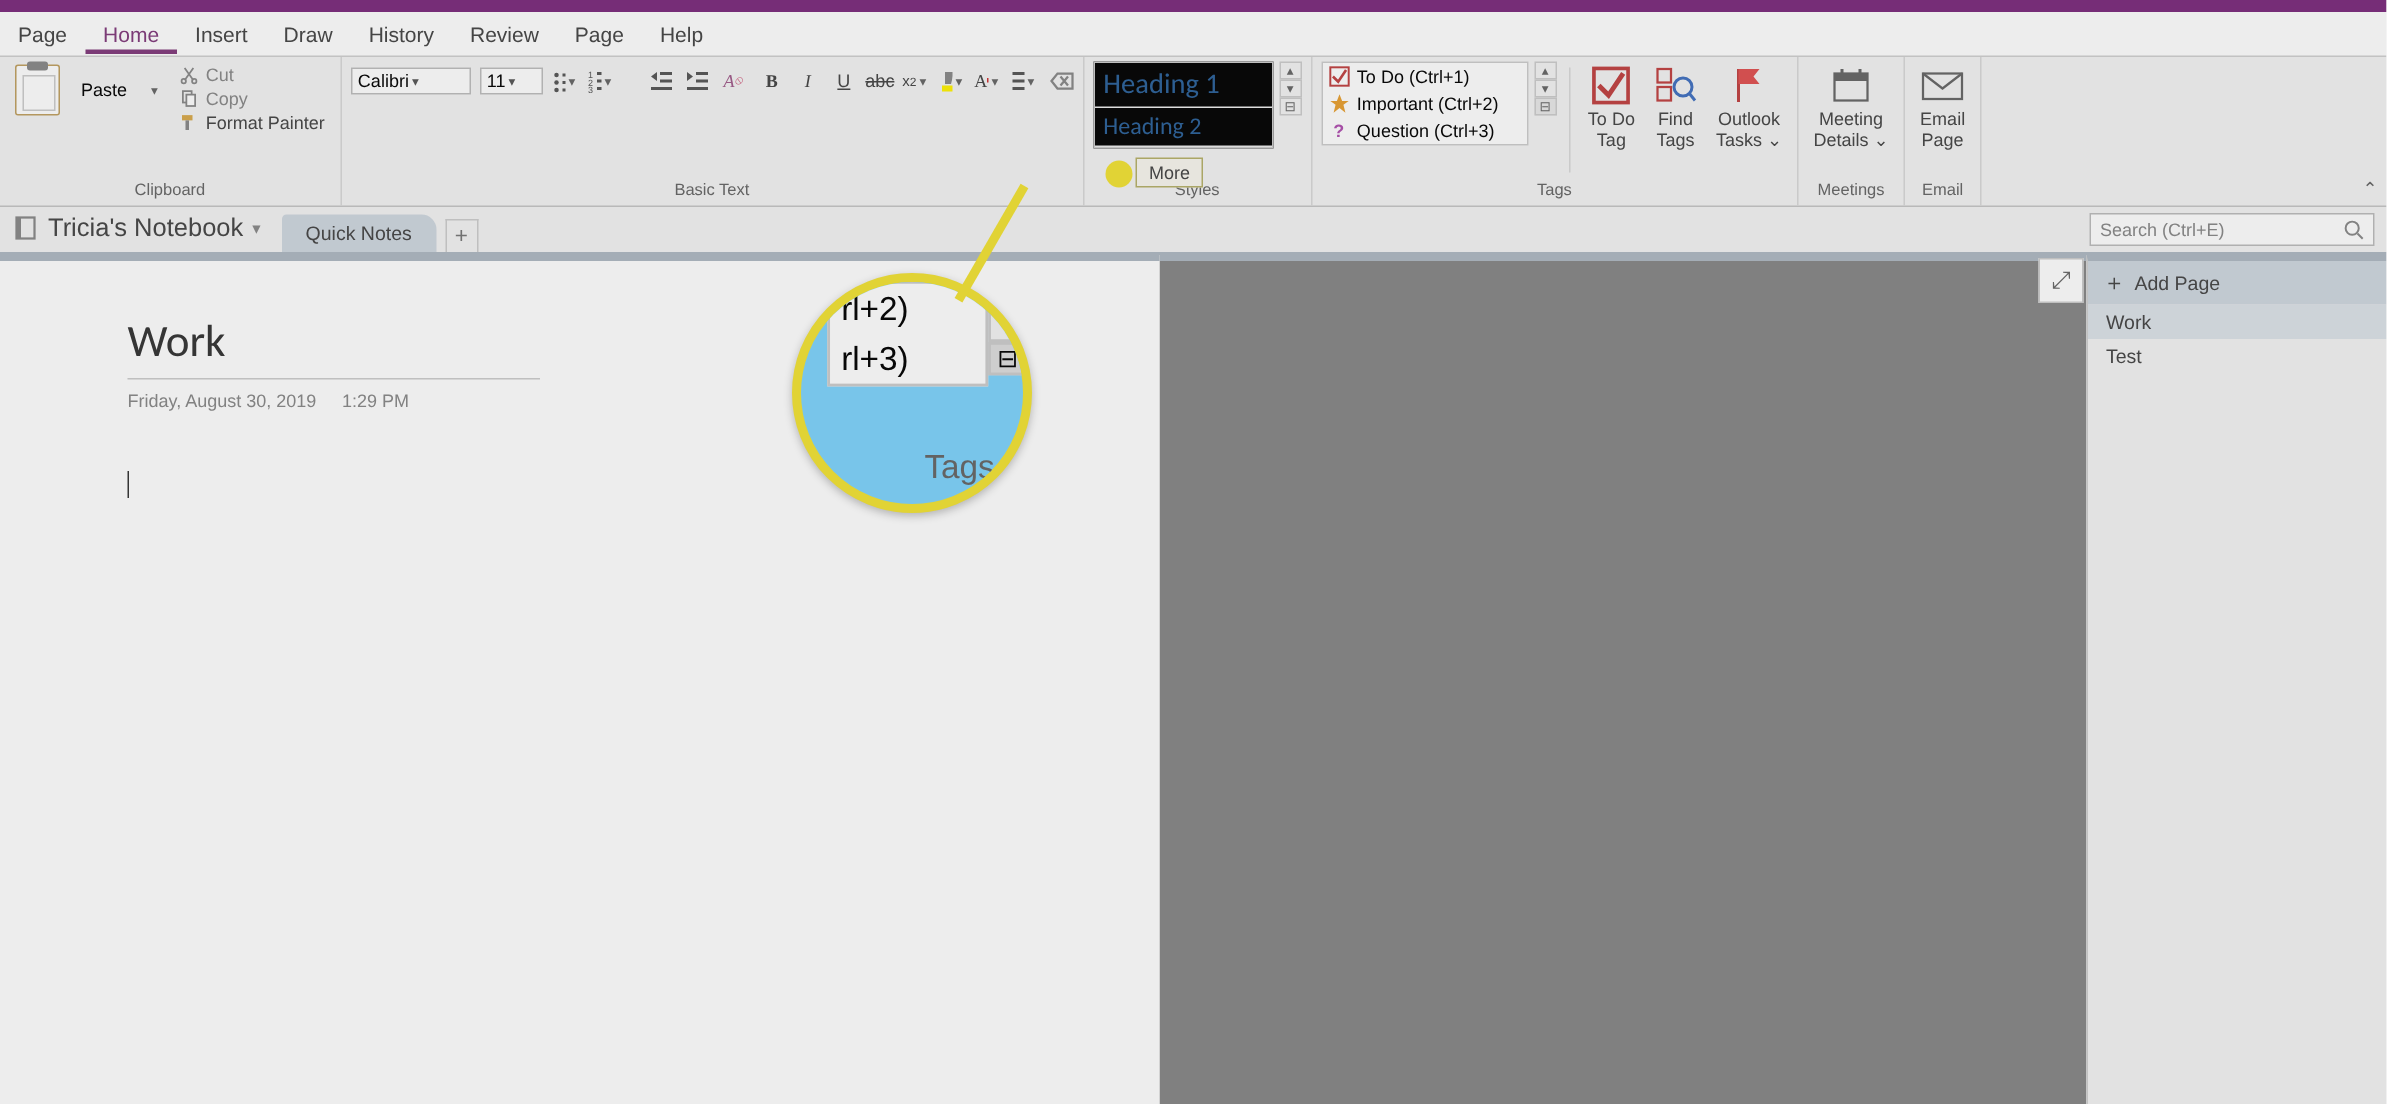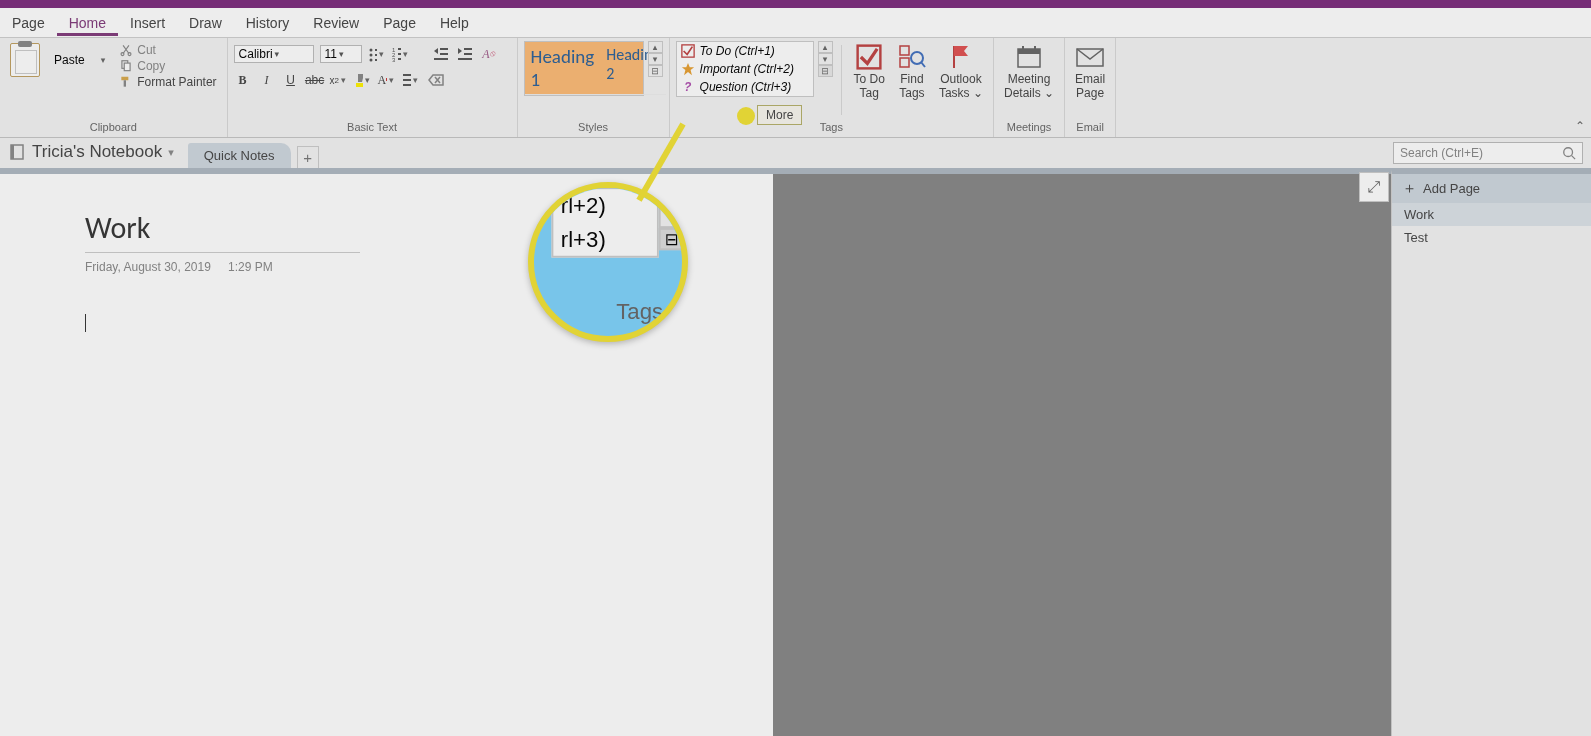--- a/index.html
+++ b/index.html
@@ -28,27 +28,27 @@
   .combo .caret { font-size: 9px; color: #555; }
 
   .btn-sm { width: 18px; height: 18px; display: flex; align-items: center; justify-content: center; font-size: 12px; color: #444; }
   .btn-sm.bold { font-weight: bold; font-family: Georgia; }
   .btn-sm.italic { font-style: italic; font-family: Georgia; }
   .btn-sm.underline { text-decoration: underline; }
   .btn-sm.strike { text-decoration: line-through; }
   .btn-sm.sub { font-size: 10px; }
   .rowline { display: flex; align-items: center; gap: 6px; }
 
-  .style-box { background: #fdba74; border: 1px solid #ccc; width: 120px; display: flex; }
+  .style-box { background: #000000; border: 1px solid #ccc; width: 120px; display: flex; flex-direction: column; }
   .style-box .srow { padding: 3px 6px; color: #2a6099; font-size: 16px; border-bottom: 1px solid #eee; font-family: Calibri, sans-serif; }
   .style-side { width: 15px; background: #f3f3f3; display: flex; flex-direction: column; }
   .style-side div { flex: 1; border: 1px solid #ccc; display: flex; align-items: center; justify-content: center; font-size: 9px; color: #666; }
 
   .tag-list { background: #fff; border: 1px solid #ccc; width: 138px; display: flex; flex-direction: column; }
-  .tag-list .trow { padding: 2px 4px; display: flex; align-items: center; gap: 5px; font-size: 12px; font-style: italic; }
+  .tag-list .trow { padding: 2px 4px; display: flex; align-items: center; gap: 5px; font-size: 12px; }
   .tag-list .trow svg, .tag-list .trow .ticon { width: 14px; height: 14px; flex-shrink: 0; }
   .tag-side { width: 15px; background: #f3f3f3; display: flex; flex-direction: column; }
   .tag-side div { flex: 1; border: 1px solid #ccc; display: flex; align-items: center; justify-content: center; font-size: 9px; color: #666; }
 
   .vbtn { display: flex; flex-direction: column; align-items: center; justify-content: flex-start; padding: 2px 4px; font-size: 12px; color: #444; text-align: center; gap: 2px; min-width: 38px; }
   .vbtn .vicon { width: 30px; height: 28px; display: flex; align-items: center; justify-content: center; }
   .vbtn .vtext { line-height: 1.15; font-size: 12px; white-space: pre; }
 
   .more-tooltip { position: absolute; left: 757px; top: 105px; background: #f9f6ef; border: 1px solid #b5b069; padding: 2px 8px; font-size: 12px; color: #444; }
 
@@ -138,21 +138,21 @@
               <rect x="8" y="9" width="4" height="11" fill="#888"></rect>
             </svg>
           <span>Format Painter</span>
         </div>
       </div>
     </div>
     <div class="ribbon-group-label">Clipboard</div>
   </div>
 
   <div class="ribbon-group" style="min-width:290px">
-    <div class="ribbon-group-body" style="flex-direction:column;gap:8px;padding-top:4px">
+    <div class="ribbon-group-body" style="flex-direction:row;gap:8px;padding-top:4px">
       <div class="rowline">
         <div class="combo" style="width:80px">
             <span>Calibri</span>
             <span class="caret">▾</span>
           </div>
         <div class="combo" style="width:42px">
             <span>11</span>
             <span class="caret">▾</span>
           </div>
         <div class="btn-sm">

